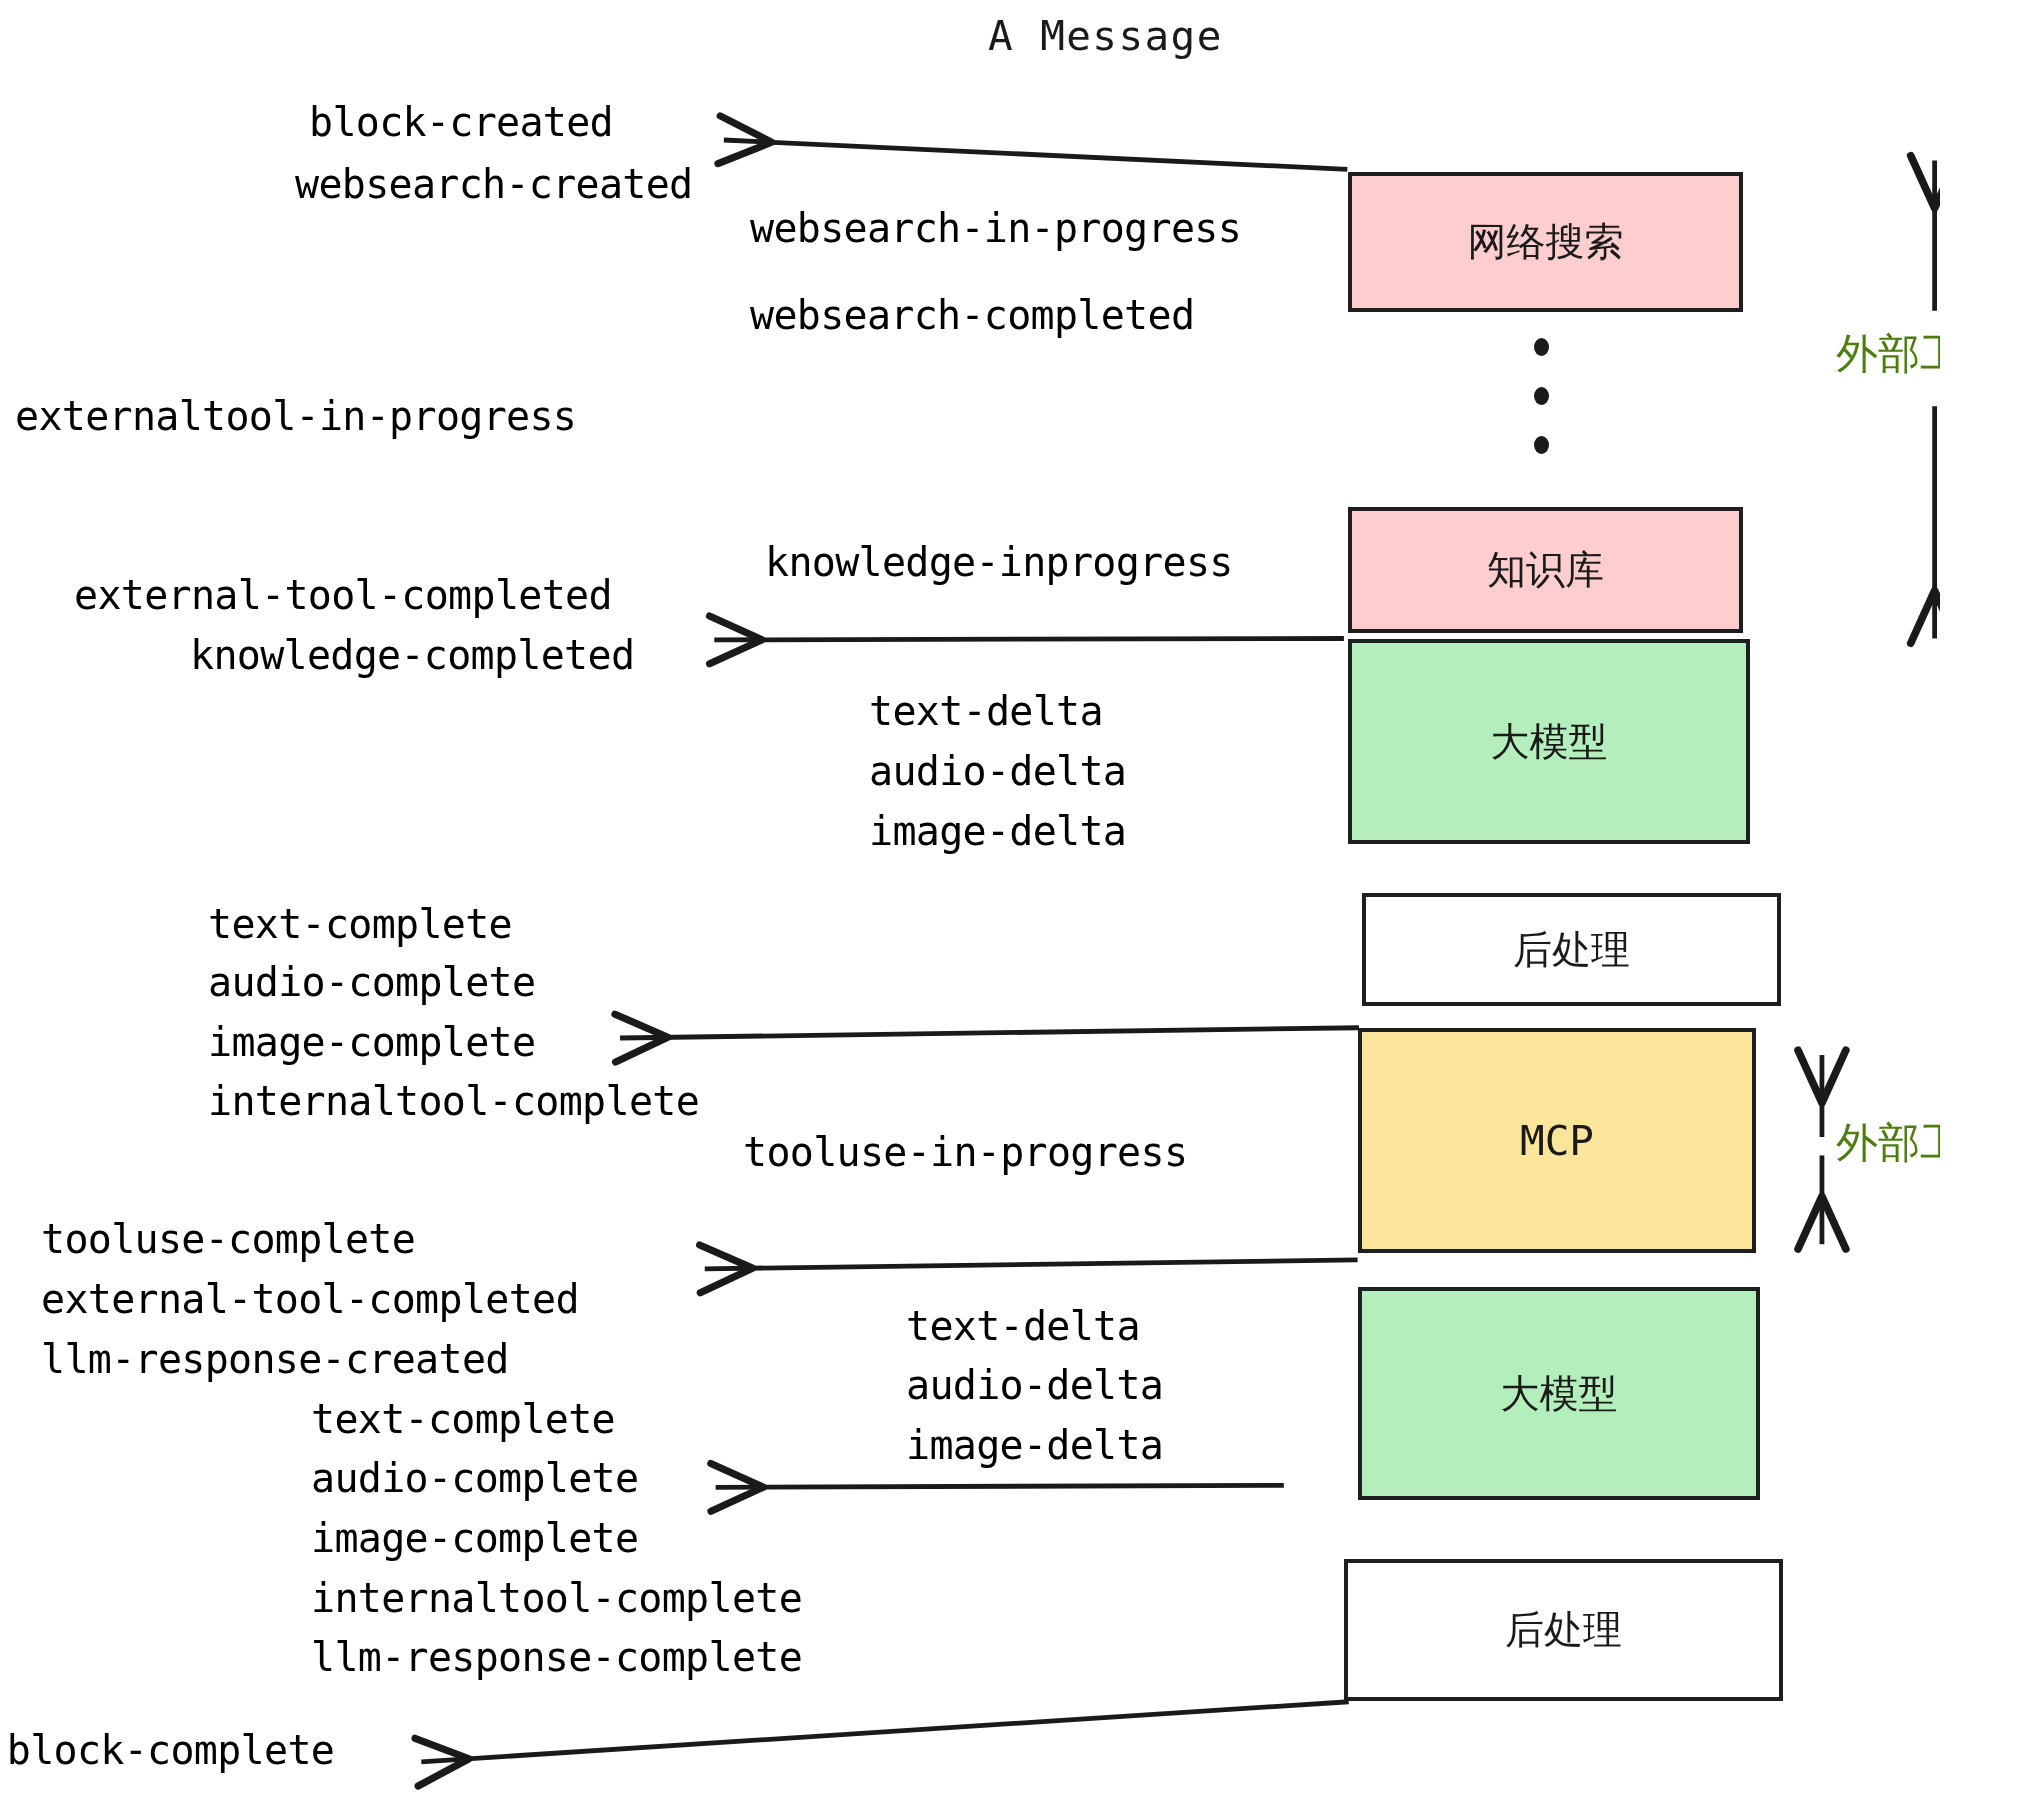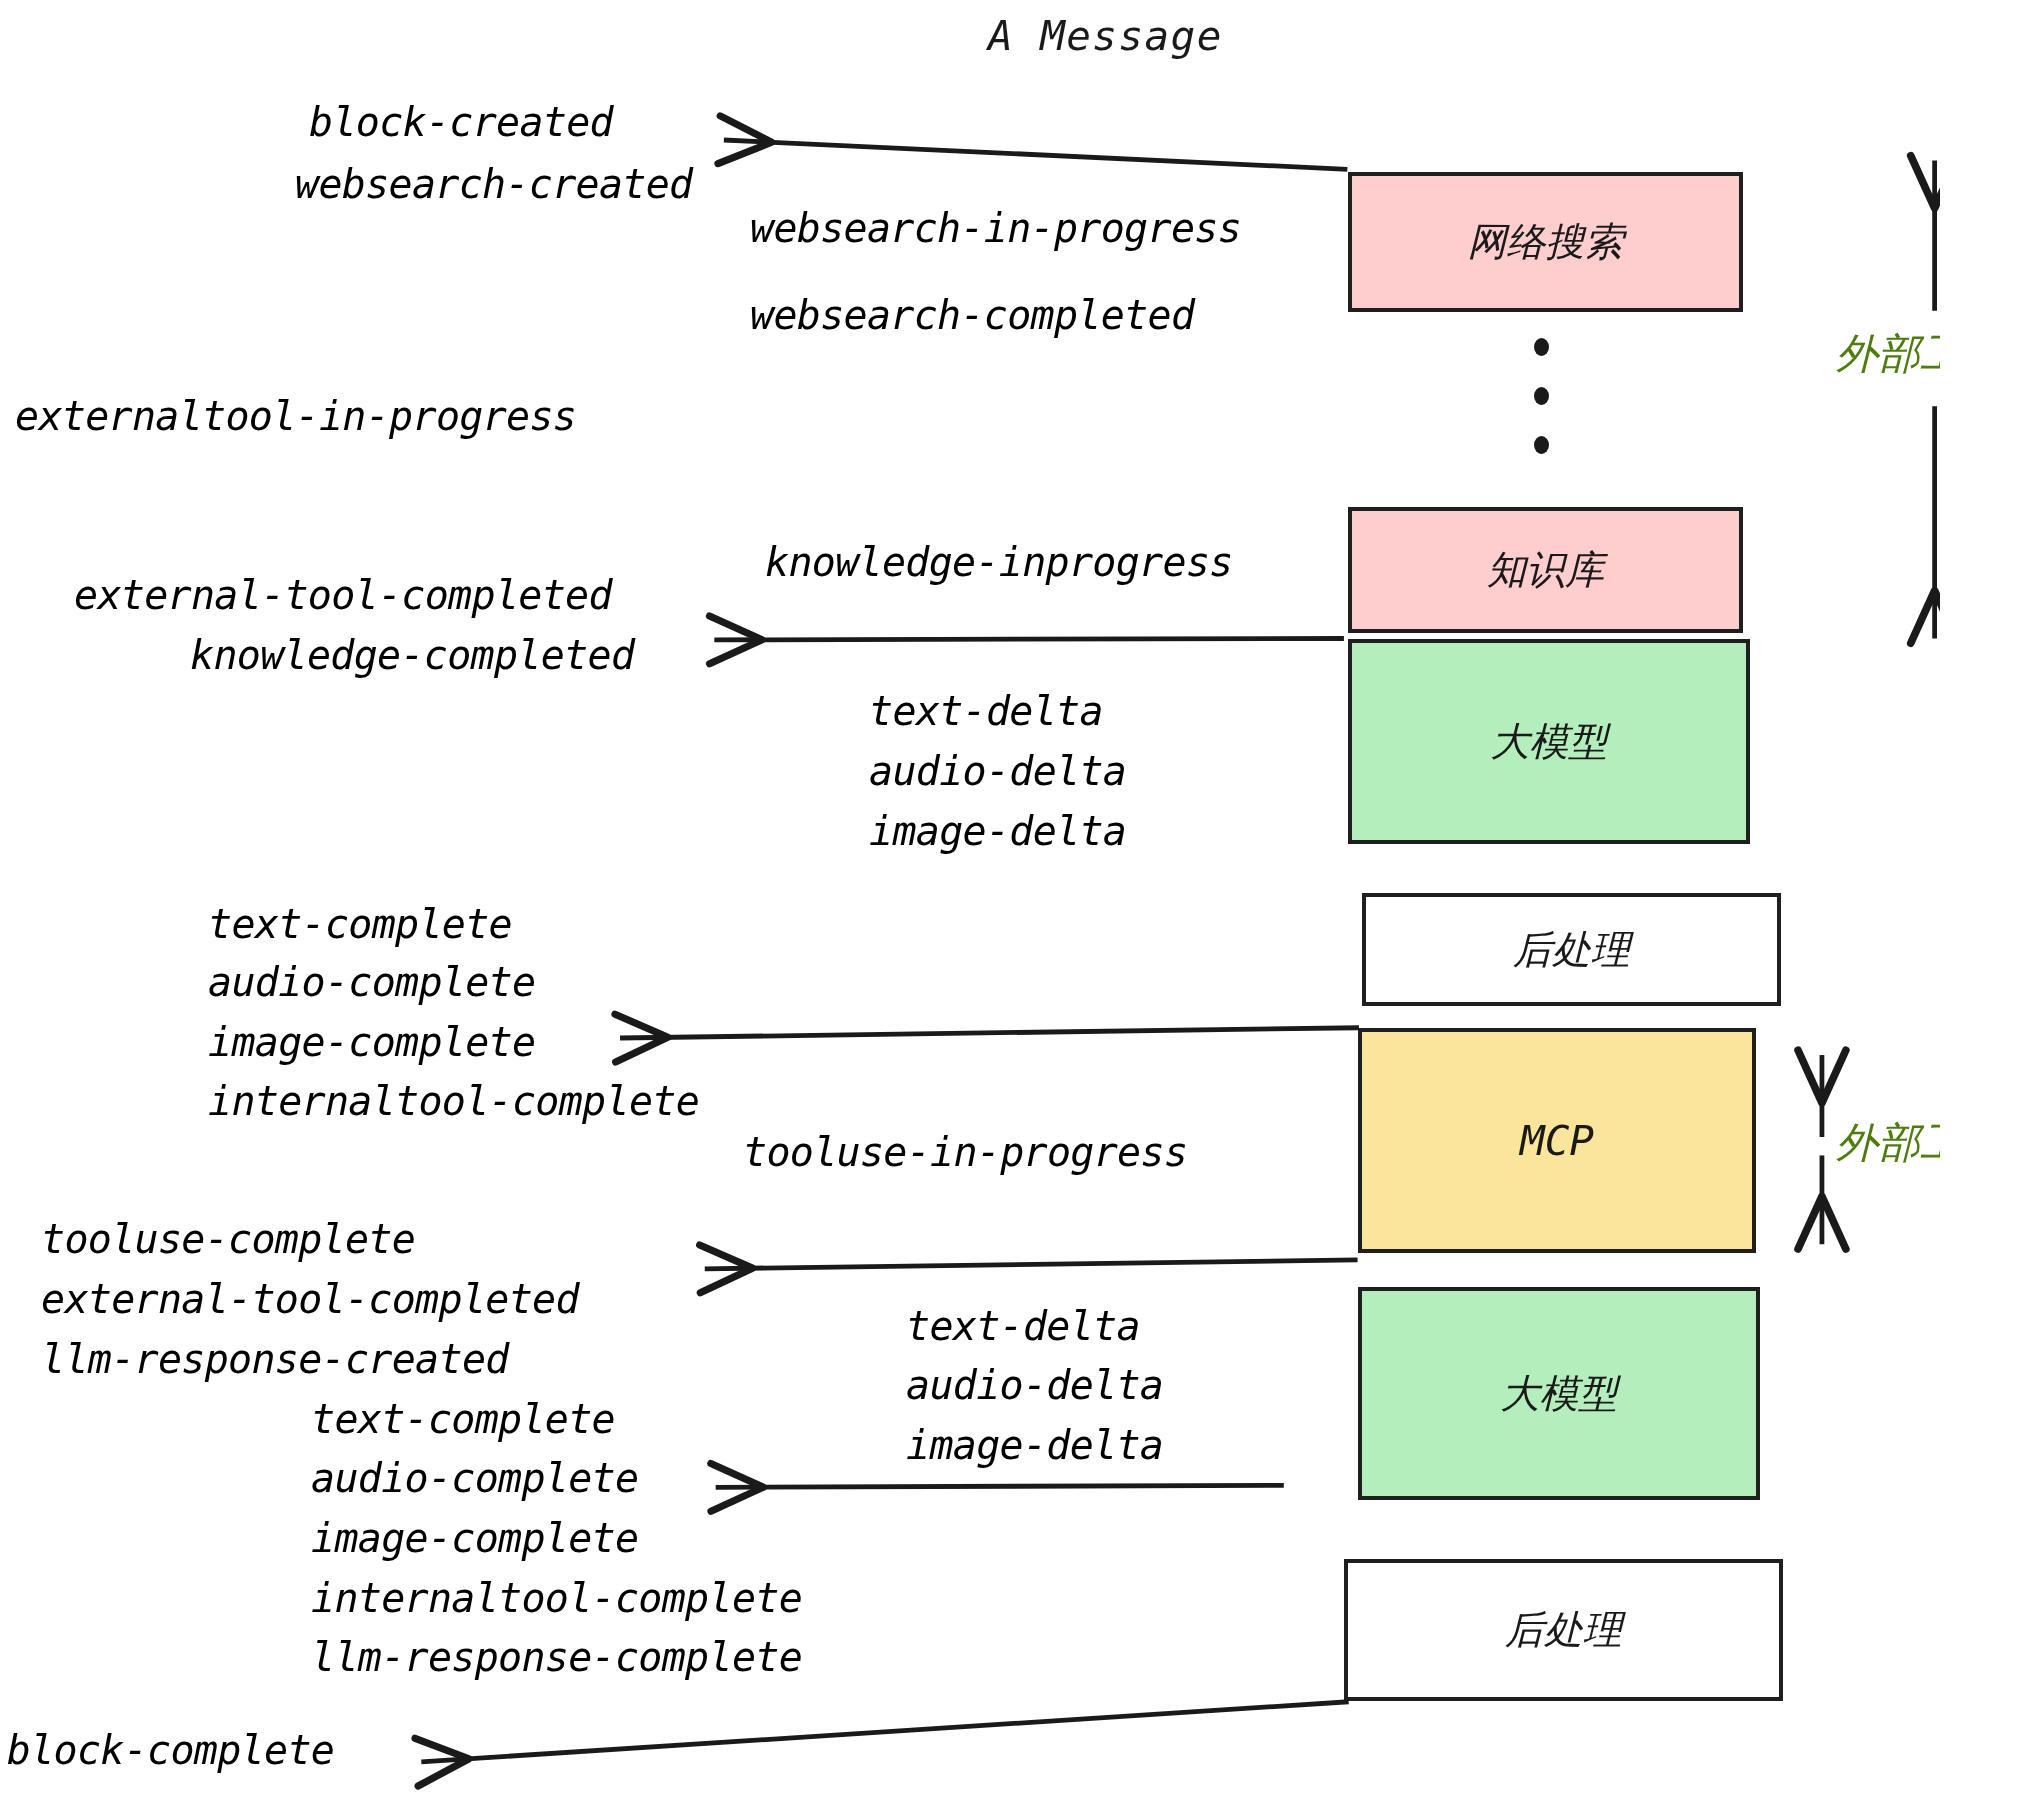--- a/index.html
+++ b/index.html
@@ -3,21 +3,20 @@
 <meta charset="utf-8">
 <style>
   html,body{margin:0;padding:0;background:#fff;}
   #stage{
     position:relative;
     width:1940px;
     height:1796px;
     background:#ffffff;
     overflow:hidden;
     font-family:"DejaVu Sans Mono", monospace;
-    font-style:italic;
   }
   .lbl{
     position:absolute;
     font-family:"DejaVu Sans Mono","Liberation Mono",monospace;
     font-size:40px;
     color:#000000;
     white-space:nowrap;
     letter-spacing:-0.7px;
     line-height:1;
   }

